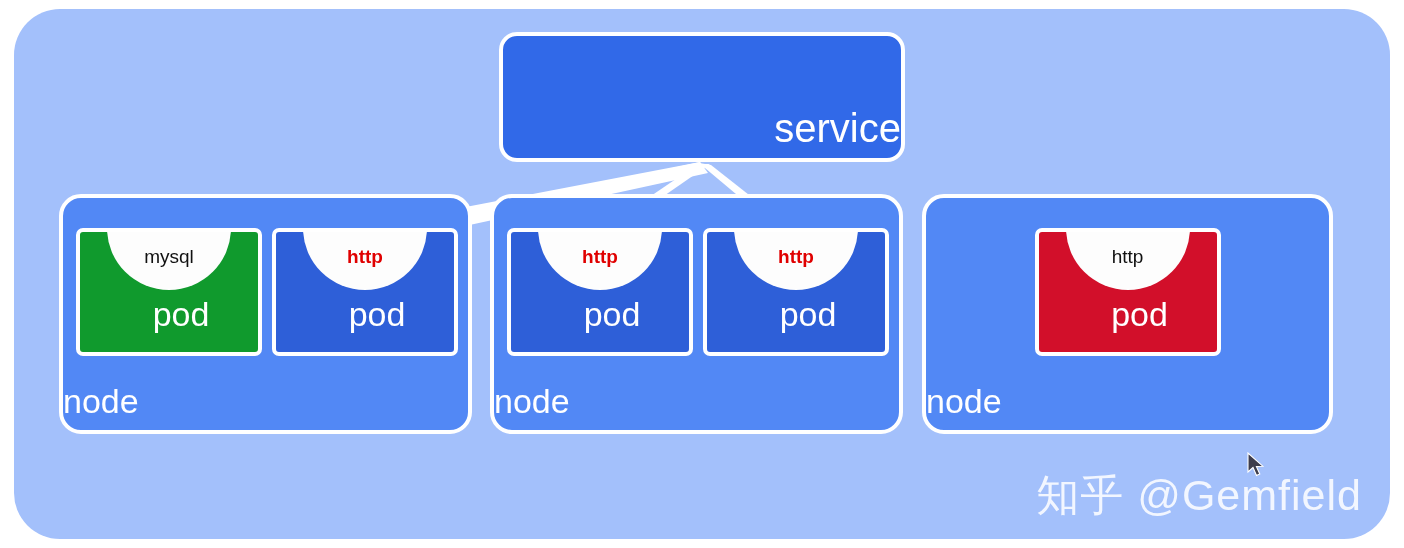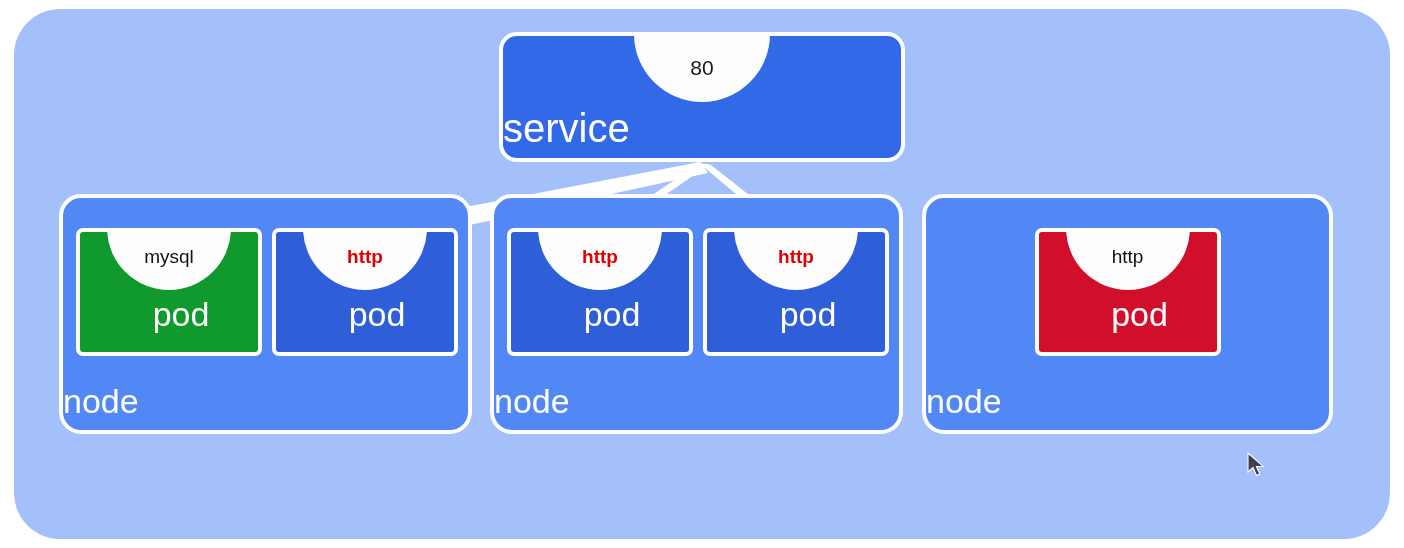--- a/index.html
+++ b/index.html
@@ -70,21 +70,21 @@
     width: 136px;
     text-align: center;
     font-size: 21px;
     color: #1a1a1a;
   }
   .service-name {
     position: absolute;
     left: 0;
     top: 68px;
     width: 100%;
-    text-align: left;
+    text-align: right;
     color: #ffffff;
     font-size: 40px;
     line-height: 48px;
   }
 
   
   .connectors {
     position: absolute;
     left: 0;
     top: 0;
@@ -194,35 +194,33 @@
   }
 </style>
 </head>
 <body>
 
 <div id="stage">
 
   <div class="cluster">
 
 
+    <div class="watermark">知乎 @Gemfield</div>
   </div>
 
   <svg class="connectors" viewBox="0 0 1404 548" xmlns="http://www.w3.org/2000/svg">
     <g fill="#ffffff">
       <polygon points="700,162 706,172 368,238 356,228"></polygon>
       <polygon points="700,162 708,173 428,234 414,224"></polygon>
       <polygon points="698,164 710,164 606,236 592,236"></polygon>
       <polygon points="699,163 711,165 801,236 786,236"></polygon>
     </g>
   </svg>
 
   <div class="service">
-    <div class="service-notch">
-      <div class="service-port">80</div>
-    </div>
     <div class="service-name">service</div>
   </div>
 
   <div class="node node-1">
     <div class="pod green pod-a">
       <div class="pod-notch">
         <div class="pod-app dark-text">mysql</div>
       </div>
       <div class="pod-name">pod</div>
     </div>

